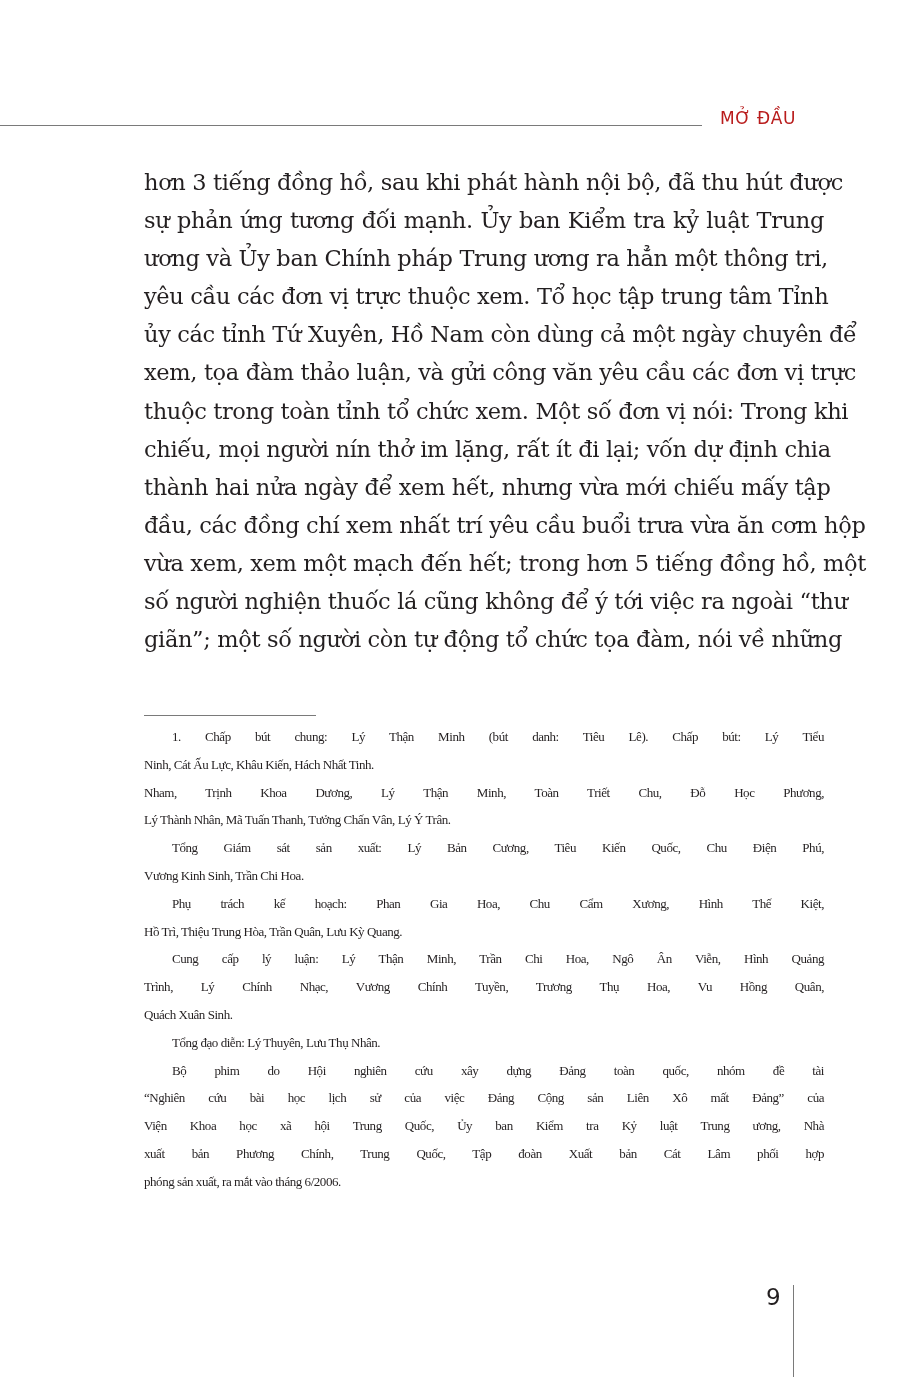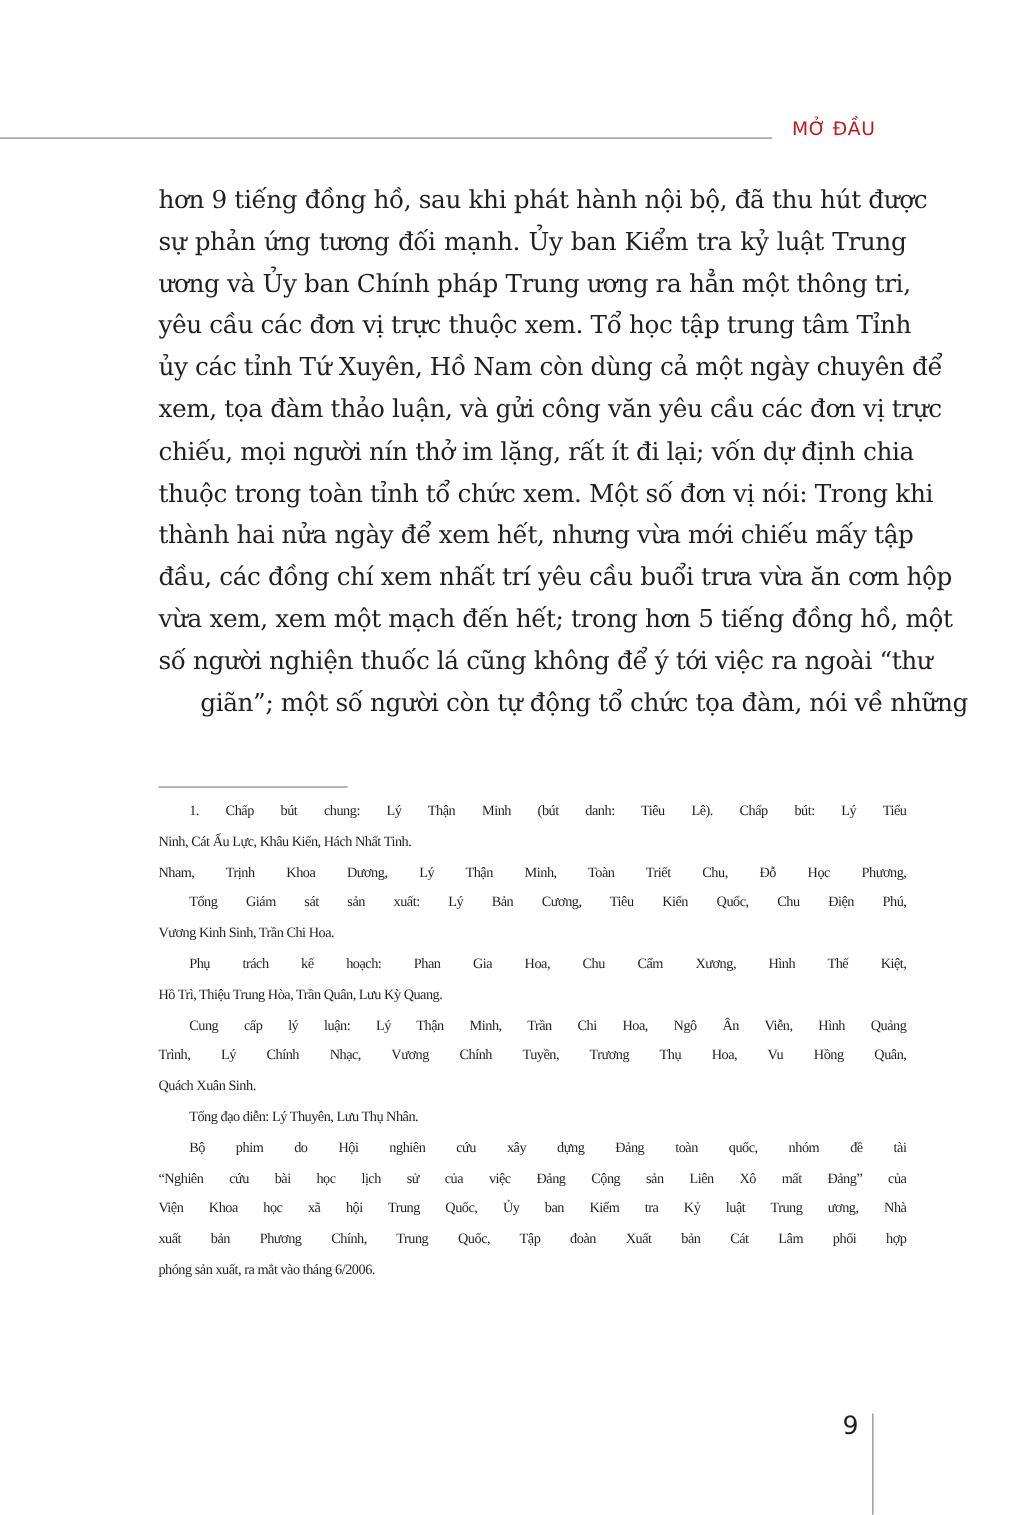--- a/index.html
+++ b/index.html
@@ -43,21 +43,20 @@
       font-size: 22.5px;
       line-height: 38.1px;
       height: 38.1px;
       white-space: nowrap;
       text-align: justify;
       text-align-last: justify;
       letter-spacing: -0.35px;
     }
     .body-line.last {
       text-align-last: justify;
-      margin-left: 38px;
     }
     sup.fn {
       font-size: 11px;
       vertical-align: 9px;
       line-height: 0;
     }
     .footnote-rule {
       position: absolute;
       left: 144px;
       top: 715px;
@@ -104,41 +103,42 @@
       border-left: 1.5px solid #7a7a7a;
     }
   </style>
 </head>
 <body>
 
 <div class="header-rule"></div>
 <div class="running-head">MỞ ĐẦU</div>
 
 <div class="body-text">
-  <div class="body-line">hơn 9 tiếng đồng hồ, sau khi phát hành nội bộ, đã thu hút được</div>
+  <div class="body-line">hơn 3 tiếng đồng hồ, sau khi phát hành nội bộ, đã thu hút được</div>
   <div class="body-line">sự phản ứng tương đối mạnh. Ủy ban Kiểm tra kỷ luật Trung</div>
   <div class="body-line">ương và Ủy ban Chính pháp Trung ương ra hẳn một thông tri,</div>
   <div class="body-line">yêu cầu các đơn vị trực thuộc xem. Tổ học tập trung tâm Tỉnh</div>
   <div class="body-line">ủy các tỉnh Tứ Xuyên, Hồ Nam còn dùng cả một ngày chuyên để</div>
   <div class="body-line">xem, tọa đàm thảo luận, và gửi công văn yêu cầu các đơn vị trực</div>
+  <div class="body-line">thuộc trong toàn tỉnh tổ chức xem. Một số đơn vị nói: Trong khi</div>
   <div class="body-line">chiếu, mọi người nín thở im lặng, rất ít đi lại; vốn dự định chia</div>
-  <div class="body-line">thuộc trong toàn tỉnh tổ chức xem. Một số đơn vị nói: Trong khi</div>
   <div class="body-line">thành hai nửa ngày để xem hết, nhưng vừa mới chiếu mấy tập</div>
   <div class="body-line">đầu, các đồng chí xem nhất trí yêu cầu buổi trưa vừa ăn cơm hộp</div>
   <div class="body-line">vừa xem, xem một mạch đến hết; trong hơn 5 tiếng đồng hồ, một</div>
   <div class="body-line">số người nghiện thuốc lá cũng không để ý tới việc ra ngoài “thư</div>
   <div class="body-line last">giãn”; một số người còn tự động tổ chức tọa đàm, nói về những</div>
 </div>
 
 <div class="footnote-rule"></div>
 
 <div class="footnotes">
   <div class="fn-line indent">1. Chấp bút chung: Lý Thận Minh (bút danh: Tiêu Lê). Chấp bút: Lý Tiểu</div>
   <div class="fn-line short">Ninh, Cát Ấu Lực, Khâu Kiến, Hách Nhất Tinh.</div>
   <div class="fn-line">Nham, Trịnh Khoa Dương, Lý Thận Minh, Toàn Triết Chu, Đỗ Học Phương,</div>
+  <div class="fn-line short">Lý Thành Nhân, Mã Tuấn Thanh, Tưởng Chấn Vân, Lý Ý Trân.</div>
   <div class="fn-line indent">Tổng Giám sát sản xuất: Lý Bản Cương, Tiêu Kiến Quốc, Chu Điện Phú,</div>
   <div class="fn-line short">Vương Kinh Sinh, Trần Chi Hoa.</div>
   <div class="fn-line indent">Phụ trách kế hoạch: Phan Gia Hoa, Chu Cẩm Xương, Hình Thế Kiệt,</div>
   <div class="fn-line short">Hồ Trì, Thiệu Trung Hòa, Trần Quân, Lưu Kỳ Quang.</div>
   <div class="fn-line indent">Cung cấp lý luận: Lý Thận Minh, Trần Chi Hoa, Ngô Ân Viễn, Hình Quảng</div>
   <div class="fn-line">Trình, Lý Chính Nhạc, Vương Chính Tuyền, Trương Thụ Hoa, Vu Hồng Quân,</div>
   <div class="fn-line short">Quách Xuân Sinh.</div>
   <div class="fn-line indent short">Tổng đạo diễn: Lý Thuyên, Lưu Thụ Nhân.</div>
   <div class="fn-line indent">Bộ phim do Hội nghiên cứu xây dựng Đảng toàn quốc, nhóm đề tài</div>
   <div class="fn-line">“Nghiên cứu bài học lịch sử của việc Đảng Cộng sản Liên Xô mất Đảng” của</div>

